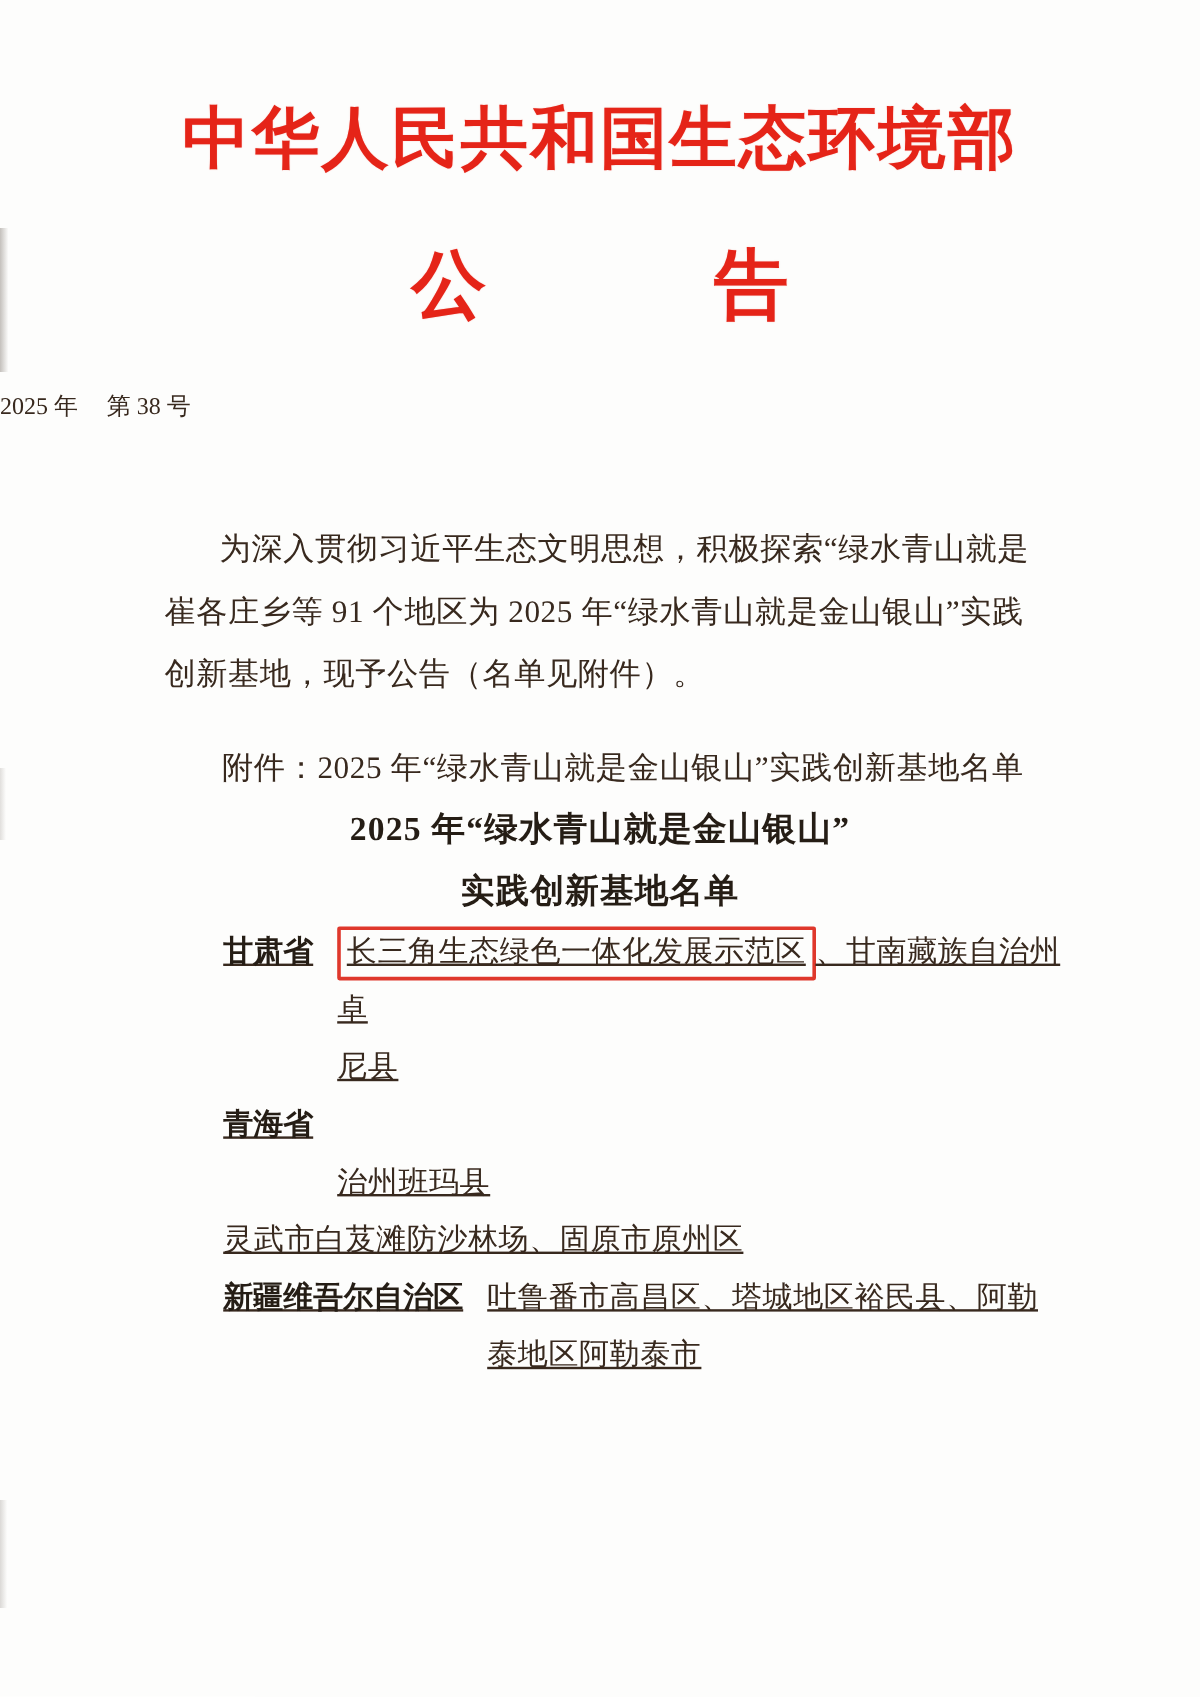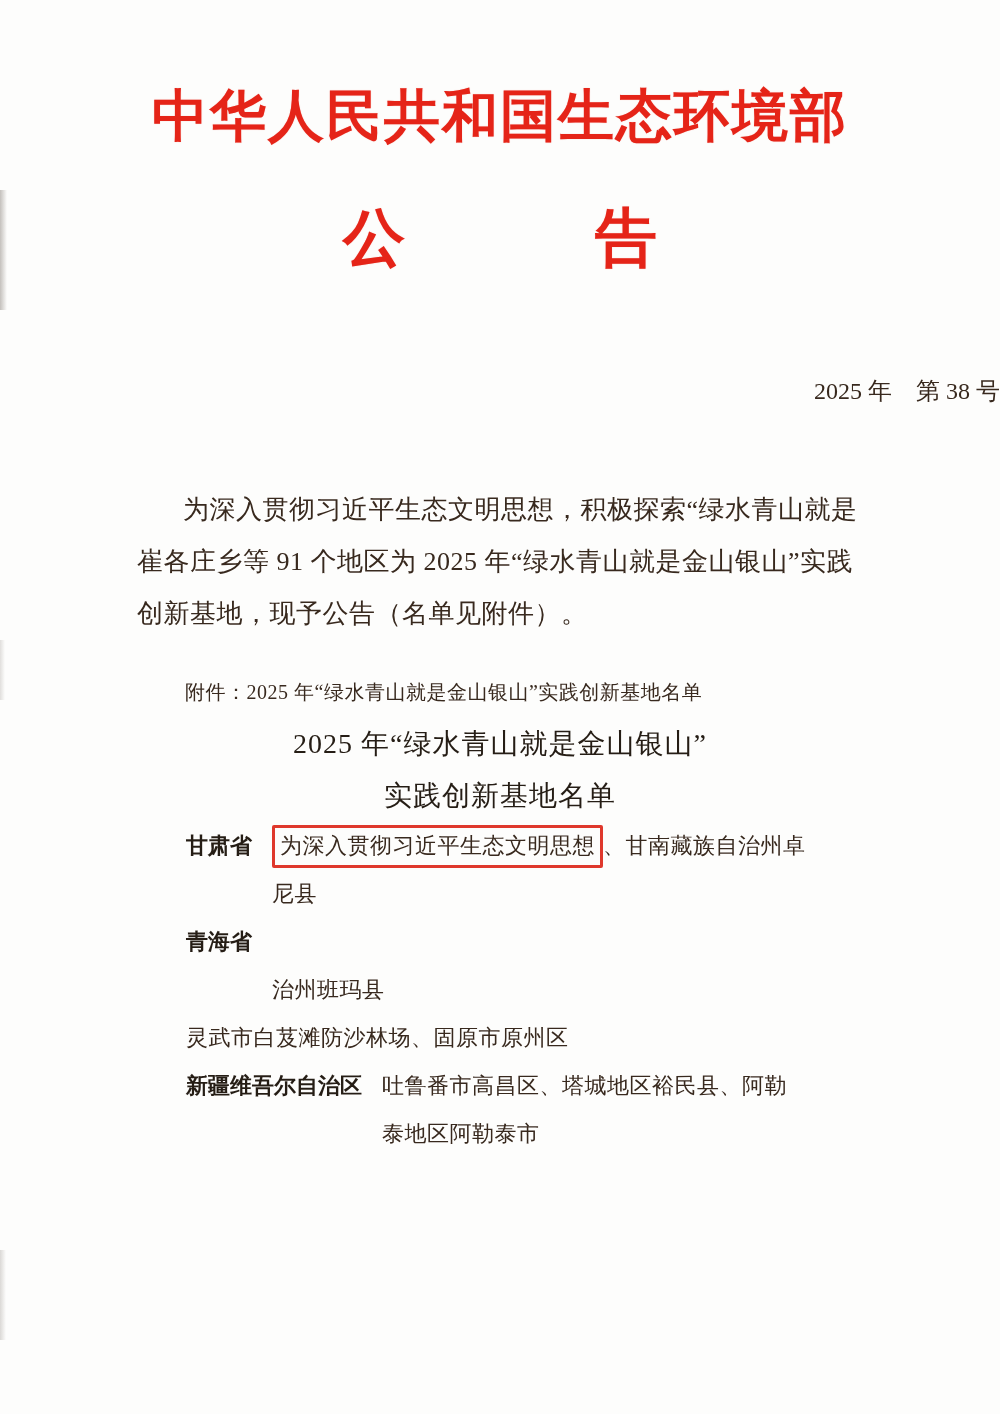--- a/index.html
+++ b/index.html
@@ -50,56 +50,57 @@
     display: flex;
     justify-content: center;
     gap: 190px;
     line-height: 76px;
     font-size: 62px;
     font-weight: 700;
     color: var(--heading_red);
     text-shadow: 0 0 1px rgba(229,36,24,0.35);
   }
   .docnum {
-    margin-top: 100px;
+    margin-top: 48px;
     line-height: 30px;
-    text-align: right;
-    font-size: 24px;
+    text-align: left;
+    font-size: 20px;
   }
   .docnum-gap { display: inline-block; width: 24px; }
 
   .body-para {
     margin: 78px 79px 0 137px;
     font-size: 26px;
     line-height: 52px;
     letter-spacing: 0.5px;
   }
   .body-para .line { white-space: nowrap; }
   .body-para .line.indent { text-indent: 46px; }
 
   .attachment-note {
     margin: 26px 0 0 185px;
-    font-size: 20px;
+    font-size: 26px;
     line-height: 52px;
     letter-spacing: 0.5px;
     white-space: nowrap;
   }
   .attach-title {
     text-align: center;
     font-size: 28px;
     line-height: 52px;
-    font-weight: 400;
+    font-weight: 700;
     letter-spacing: 1px;
     color: var(--title_black);
   }
 
   .base-list {
     margin: 0 100px 0 186px;
-    font-size: 22px;
+    font-size: 25px;
     line-height: 48px;
+    text-decoration: underline;
   }
   .list-row { display: flex; align-items: flex-start; }
   .list-label {
     font-weight: 700;
     white-space: nowrap;
     margin-right: 20px;
     color: var(--title_black);
   }
   .list-content { letter-spacing: 0.5px; }
   .hl {
@@ -135,21 +136,21 @@
     </div>
 
   <div class="attachment-note">附件：2025 年“绿水青山就是金山银山”实践创新基地名单</div>
 
   <div class="attach-title">2025 年“绿水青山就是金山银山”</div>
   <div class="attach-title">实践创新基地名单</div>
 
   <div class="base-list" id="base-list">
       <div class="list-row">
         <span class="list-label">甘肃省</span>
-        <span class="list-content"><span class="hl">为深入贯彻习近平生态文明思想</span><span>、甘南藏族自治州卓</span><br><span>尼县</span></span>
+        <span class="list-content"><span class="hl">长三角生态绿色一体化发展示范区</span><span>、甘南藏族自治州卓</span><br><span>尼县</span></span>
       </div>
       <div class="list-row">
         <span class="list-label">青海省</span>
         <span class="list-content"><br><span>治州班玛县</span></span>
       </div>
       <div class="list-row">
         <span class="list-content"><span>灵武市白芨滩防沙林场、固原市原州区</span></span>
       </div>
       <div class="list-row">
         <span class="list-label">新疆维吾尔自治区</span>

